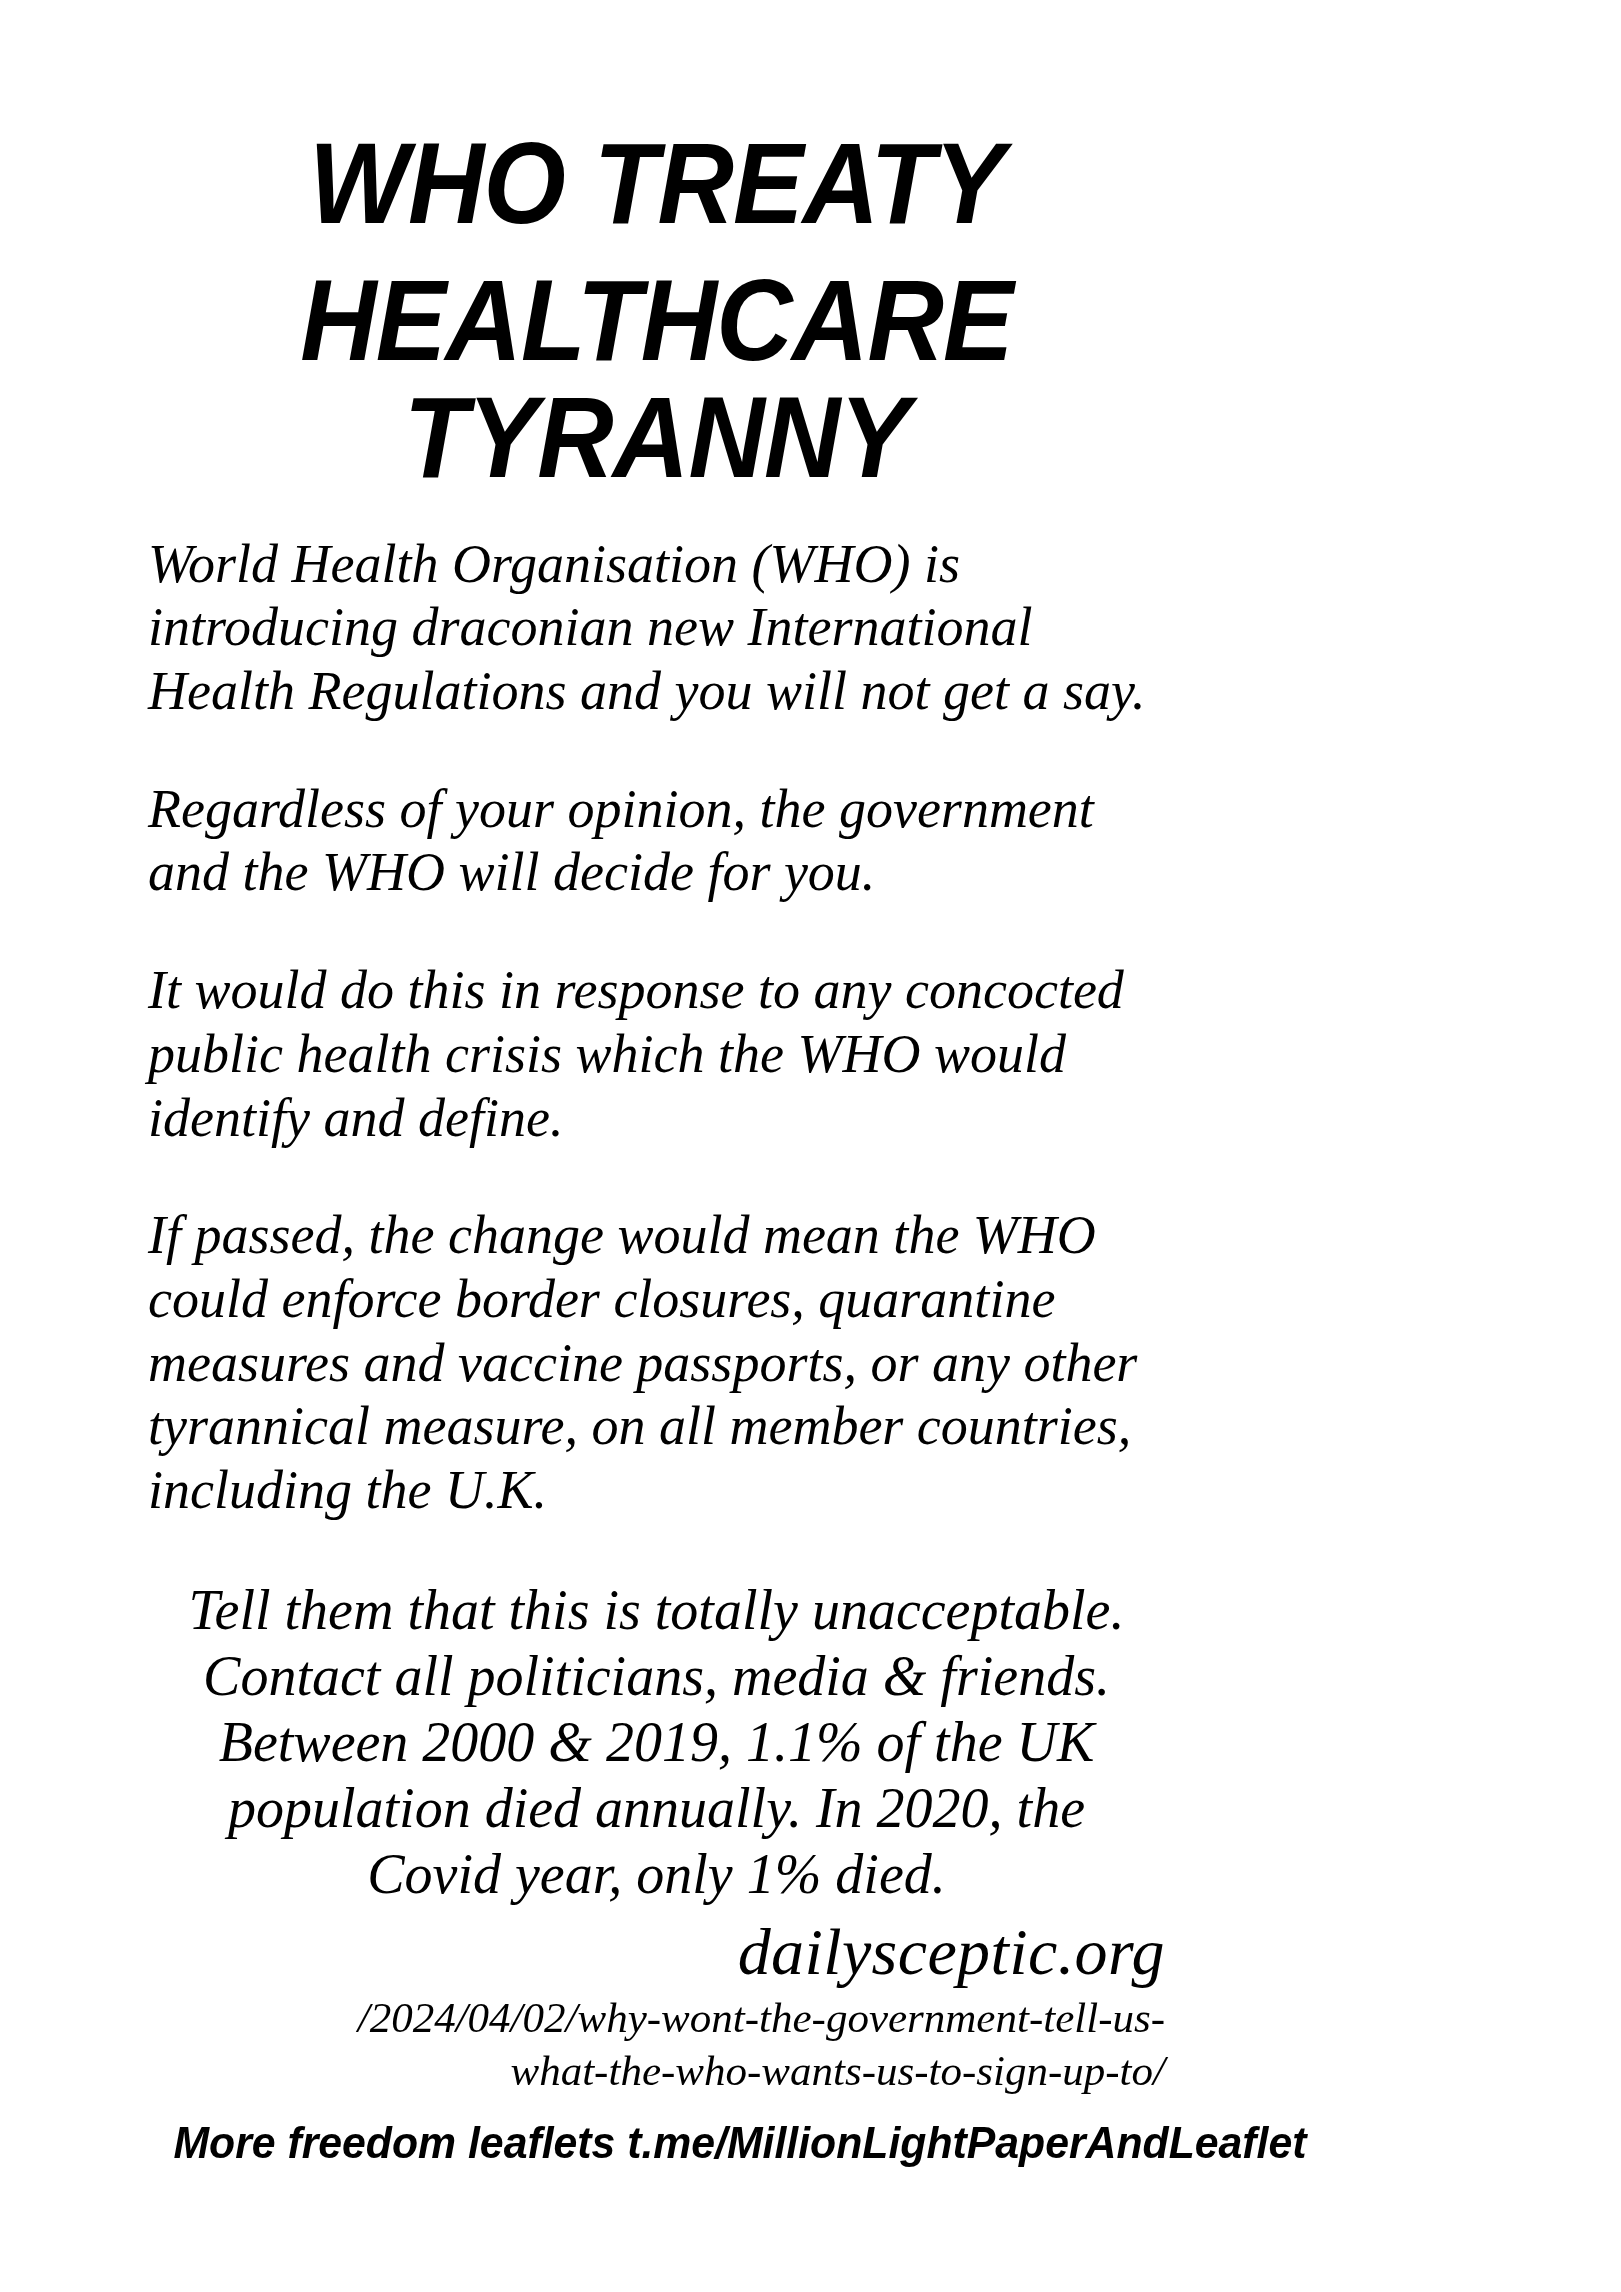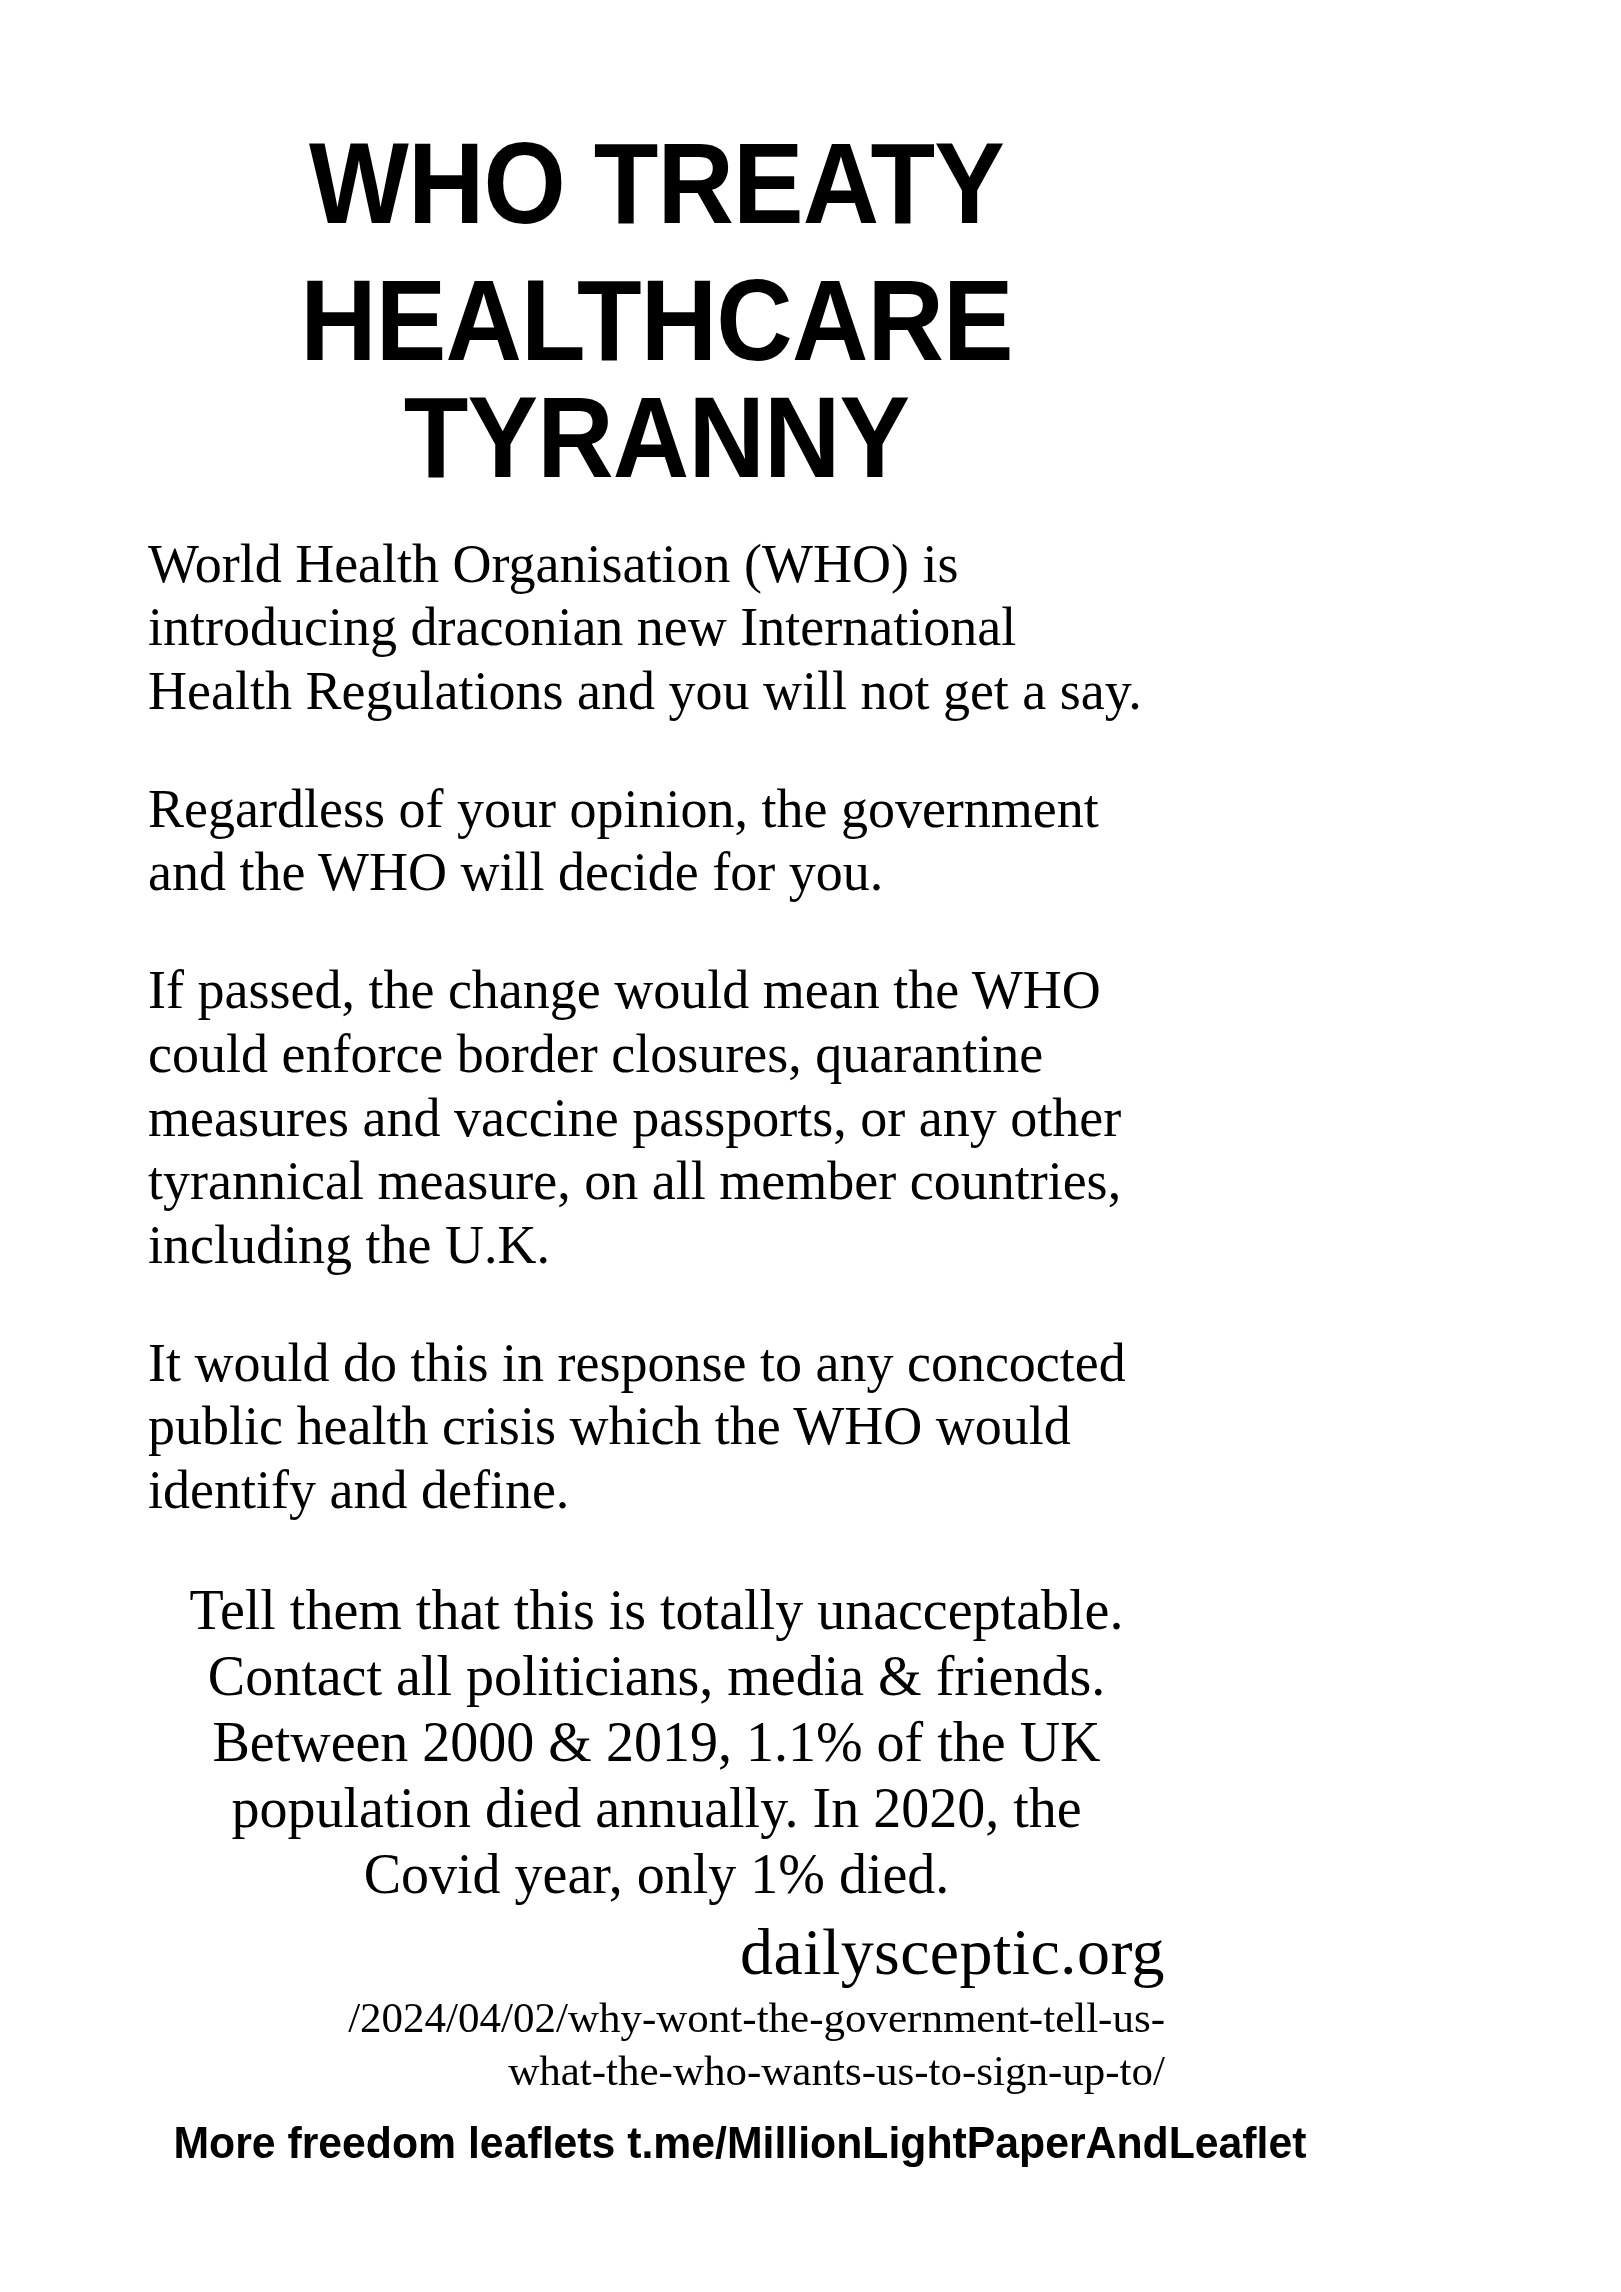--- a/index.html
+++ b/index.html
@@ -13,20 +13,21 @@
     font-family: "Liberation Serif", serif;
     color: #000000;
     overflow: hidden;
   }
   .page {
     position: relative;
     width: 1313px;
     height: 2293px;
     box-sizing: border-box;
     padding: 125px 148px 0 148px;
+    font-style: italic;
   }
 
   
   .headline {
     font-family: "Liberation Sans", sans-serif;
     font-weight: bold;
     text-align: center;
     letter-spacing: -0.9px;
     line-height: 1.02;
   }
@@ -108,23 +109,23 @@
 
   <div class="headline">
     <span class="line1">WHO TREATY</span>
     <span class="line2">HEALTHCARE TYRANNY</span>
   </div>
 
   <p class="lead">World Health Organisation (WHO) is introducing draconian new International Health Regulations and you will not get a say.</p>
 
   <p class="para tight">Regardless of your opinion, the government and the WHO will decide for you.</p>
 
+  <p class="para">It would do this in response to any concocted public health crisis which the WHO would identify and define.</p>
+
   <p class="para">If passed, the change would mean the WHO could enforce border closures, quarantine measures and vaccine passports, or any other tyrannical measure, on all member countries, including the U.K.</p>
-
-  <p class="para">It would do this in response to any concocted public health crisis which the WHO would identify and define.</p>
 
   <div class="cta">
     <span class="l">Tell them that this is totally unacceptable.</span>
     <span class="l">Contact all politicians, media &amp; friends.</span>
     <span class="l">Between 2000 &amp; 2019, 1.1% of the UK</span>
     <span class="l">population died annually. In 2020, the</span>
     <span class="l">Covid year, only 1% died.</span>
   </div>
 
   <div class="source">

